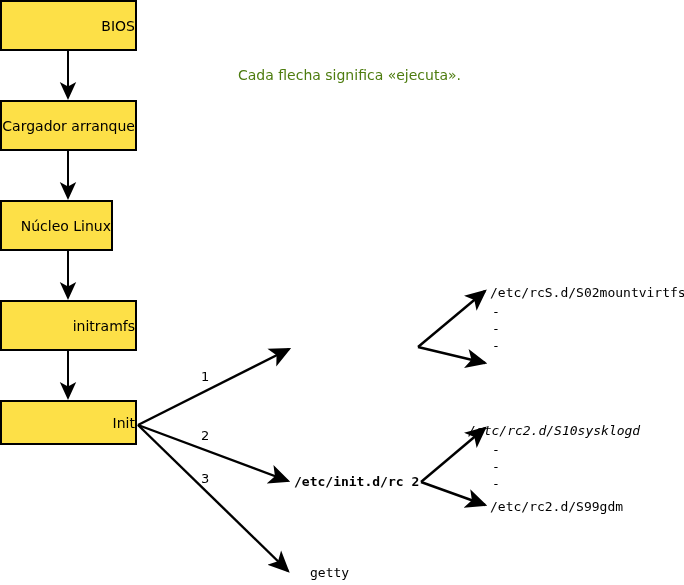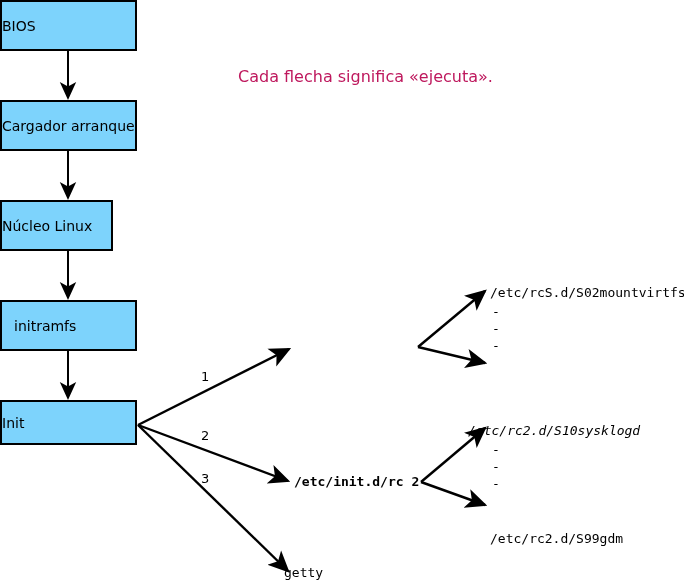--- a/index.html
+++ b/index.html
@@ -21,35 +21,35 @@
     left: 0;
     top: 0;
     width: 684px;
     height: 585px;
     pointer-events: none;
   }
   .node-box {
     position: absolute;
     box-sizing: border-box;
     border: 2px solid #000000;
-    background: #7dd3fc;
+    background: #fde047;
     display: flex;
     align-items: center;
-    justify-content: flex-start;
+    justify-content: flex-end;
     font-family: "DejaVu Sans", sans-serif;
     font-size: 14px;
     color: #000000;
     line-height: 1;
     white-space: nowrap;
   }
   .caption-text {
     position: absolute;
     font-family: "DejaVu Sans", sans-serif;
-    font-size: 16px;
-    color: #be185d;
+    font-size: 14px;
+    color: #4d7c0f;
     white-space: nowrap;
   }
   .mono-label {
     position: absolute;
     font-family: "DejaVu Sans Mono", monospace;
     font-size: 13px;
     color: #000000;
     white-space: nowrap;
     letter-spacing: 0px;
   }
@@ -134,17 +134,17 @@
   <div class="mono-label" style="left:294px; top:474px;font-weight:bold;">/etc/init.d/rc 2</div>
 
   <div class="mono-label" style="left:468px; top:423px;font-style:italic;">/etc/rc2.d/S10sysklogd</div>
 
   <div class="ellipsis-dashes" style="left:492px; top:441px;">
     <div>-</div>
     <div>-</div>
     <div>-</div>
   </div>
 
-  <div class="mono-label" style="left:490px; top:499px;margin-top:32px;">/etc/rc2.d/S99gdm</div>
+  <div class="mono-label" style="left:490px; top:499px;">/etc/rc2.d/S99gdm</div>
 
-  <div class="mono-label" style="left:284px; top:565px;">getty</div>
+  <div class="mono-label" style="left:310px; top:565px;">getty</div>
 
 </div>
 
 </body></html>

